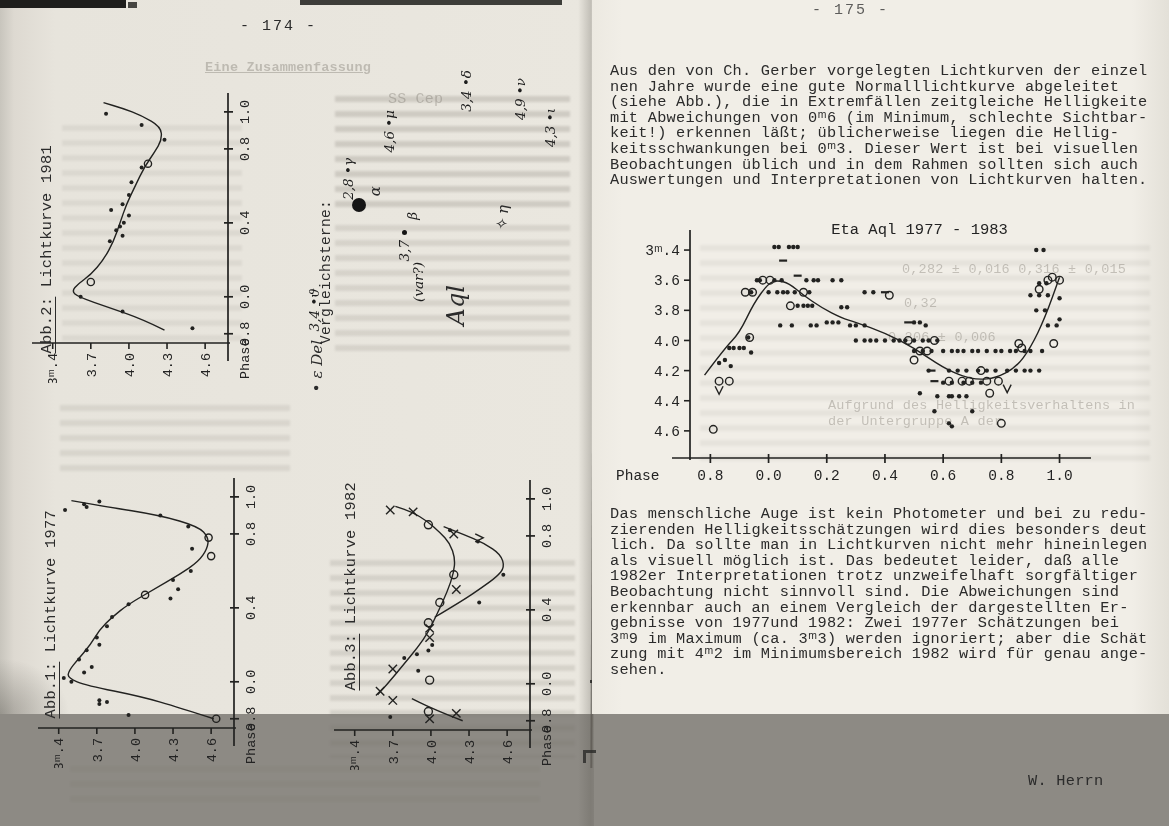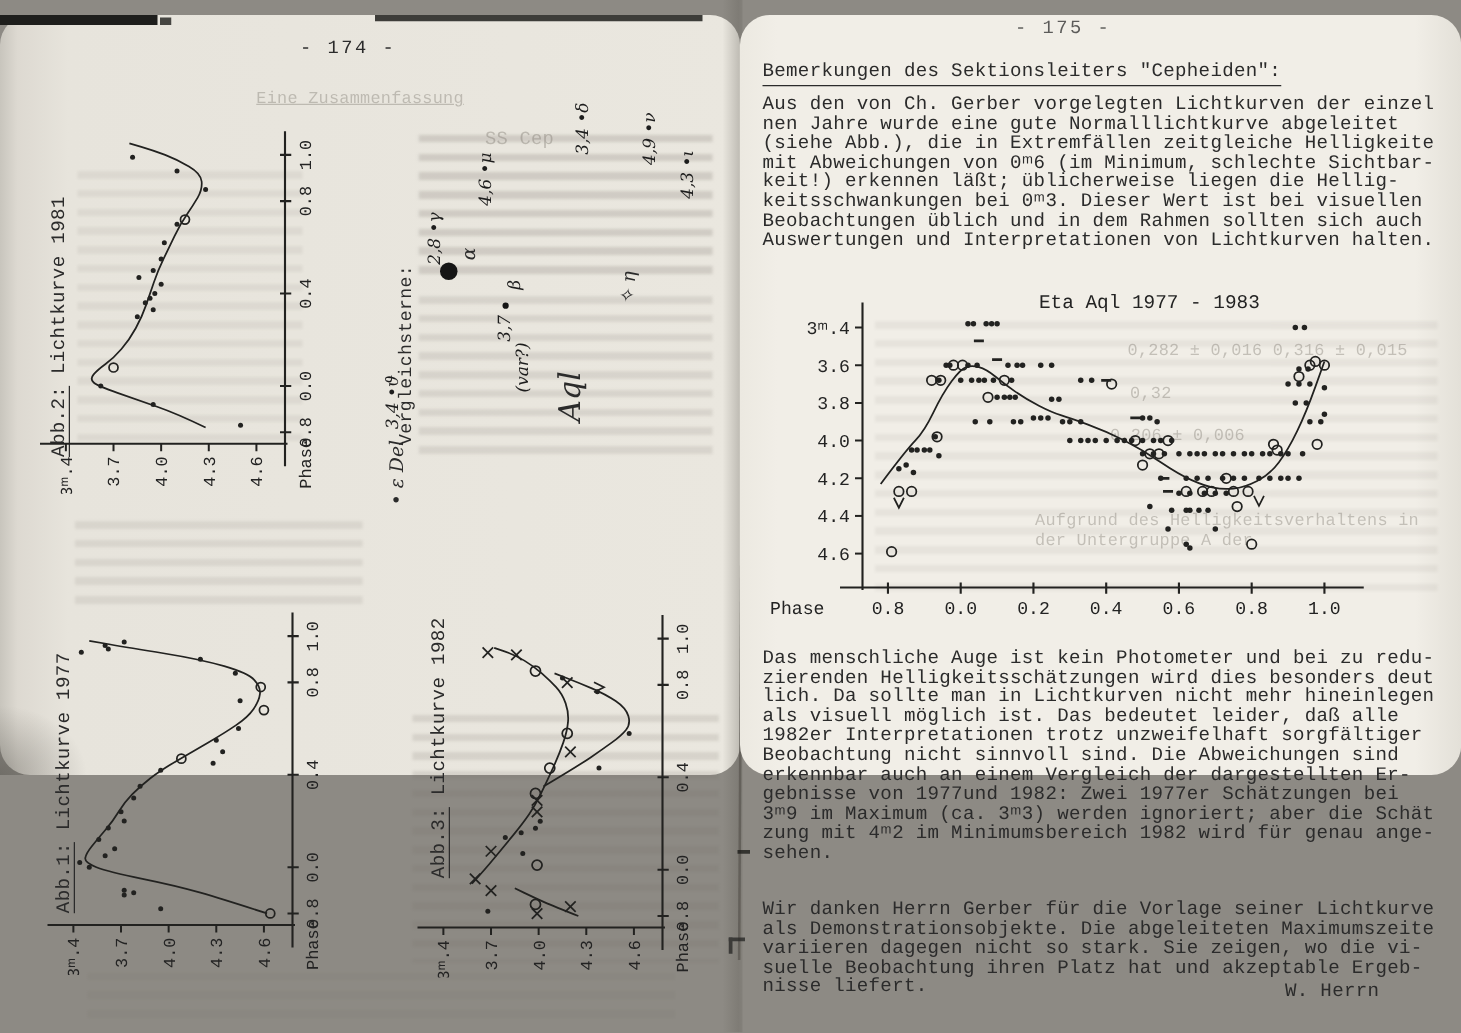--- a/index.html
+++ b/index.html
@@ -1,18 +1,18 @@
 <!DOCTYPE html>
 <html><head>
 <meta charset="utf-8">
 <style>
   html,body{margin:0;padding:0;}
   body{width:1169px;height:826px;position:relative;background:#8d8a84;overflow:hidden;
        font-family:"Liberation Mono","DejaVu Sans Mono",monospace;color:#2b2b2b;}
-  .page{position:absolute;top:12px;height:608px;border-radius:24px;}
+  .page{position:absolute;top:0;height:714px;}
   #left-page{left:0;width:592px;background:linear-gradient(90deg,#c8c5bd 0,#ddd9d1 14px,#e7e4dc 55px,#eae7df 100%);}
   #right-page{left:592px;width:577px;background:linear-gradient(90deg,#ece9e1 0,#f1eee7 30px,#f1eee7 540px,#e3e0d8 577px);}
   .abs{position:absolute;}
   .mono15{font-size:15.3px;line-height:15.6px;letter-spacing:.25px;white-space:pre-line;}
   .heading{font-size:15.3px;letter-spacing:.25px;border-bottom:1.6px solid #2b2b2b;padding-bottom:2px;white-space:nowrap;}
   .pagenum{font-size:15px;letter-spacing:2px;}
   .vtext{writing-mode:vertical-rl;transform:rotate(180deg);white-space:nowrap;}
   .figlabel{font-size:15.3px;letter-spacing:.3px;}
   .figlabel .u{text-decoration:underline;}
   .hand{font-family:"DejaVu Serif","Liberation Serif",serif;font-style:italic;}
@@ -28,21 +28,21 @@
 
 <div id="left-page" class="page">
 
   <div class="abs smudge" style="left:0;top:0;width:126px;height:8px;"></div>
   <div class="abs smudge" style="left:128px;top:2px;width:9px;height:6px;opacity:.8;"></div>
   <div class="abs smudge" style="left:300px;top:0;width:262px;height:5px;opacity:.85;"></div>
   <div class="abs" style="left:0;bottom:0;width:70px;height:56px;background:radial-gradient(ellipse at 0 100%,rgba(60,58,52,.35),rgba(0,0,0,0) 70%);"></div>
 
   <div class="abs pagenum" style="left:240px;top:18px;">- 174 -</div>
 
-  <div class="abs bleed" style="left:205px;top:60px;text-decoration:underline;">Eine Zusammenfassung</div>
+  <div class="abs bleed" style="left:205px;top:60px;text-decoration:underline;font-weight:bold;">Eine Zusammenfassung</div>
   <div class="abs bleed" style="left:388px;top:79px;font-size:15px;margin-top:12px;">SS Cep</div>
   <div class="abs stripes" style="left:335px;top:96px;width:235px;height:120px;"></div>
   <div class="abs stripes" style="left:335px;top:225px;width:235px;height:135px;opacity:.7;"></div>
   <div class="abs stripes" style="left:62px;top:125px;width:180px;height:220px;opacity:.45;"></div>
   <div class="abs stripes" style="left:60px;top:405px;width:230px;height:72px;opacity:.6;"></div>
   <div class="abs stripes" style="left:330px;top:560px;width:245px;height:198px;opacity:.75;"></div>
   <div class="abs stripes" style="left:70px;top:766px;width:470px;height:38px;opacity:.55;"></div>
 
   <div class="abs vtext figlabel" style="left:38px;top:145px;">
     <span class="u">Abb.2:</span><span> Lichtkurve 1981</span>
@@ -279,21 +279,20 @@
 <div class="abs smudge" style="left:596px;top:86px;width:8px;height:3px;"></div>
 <div class="abs smudge" style="left:597px;top:104px;width:8px;height:3px;"></div>
 <div class="abs smudge" style="left:597px;top:122px;width:8px;height:3px;"></div>
 <div class="abs smudge" style="left:590px;top:680px;width:10px;height:3px;opacity:.8;"></div>
 <div class="abs" style="left:583px;top:750px;width:10px;height:10px;border-left:3px solid #2a2a28;border-top:3px solid #2a2a28;opacity:.8;"></div>
 
 <div id="right-page" class="page">
 
   <div class="abs" style="left:220px;top:2px;opacity:.75;font-size:15px;letter-spacing:2px;">- 175 -</div>
 
-  <div class="abs heading" style="left:18px;top:36px;">Bemerkungen des Sektionsleiters "Cepheiden":</div>
 
   <div class="abs mono15" style="left:18px;top:64px;width:552px;">Aus den von Ch. Gerber vorgelegten Lichtkurven der einzel
 nen Jahre wurde eine gute Normalllichtkurve abgeleitet
 (siehe Abb.), die in Extremfällen zeitgleiche Helligkeite
 mit Abweichungen von 0ᵐ6 (im Minimum, schlechte Sichtbar-
 keit!) erkennen läßt; üblicherweise liegen die Hellig-
 keitsschwankungen  bei 0ᵐ3. Dieser Wert ist bei visuellen
 Beobachtungen üblich und in dem Rahmen sollten sich auch
 Auswertungen und Interpretationen von Lichtkurven halten.</div>
 
@@ -513,19 +512,14 @@
 zierenden Helligkeitsschätzungen wird dies besonders deut
 lich. Da sollte man in Lichtkurven nicht mehr hineinlegen
 als visuell möglich ist. Das bedeutet leider, daß alle
 1982er Interpretationen trotz unzweifelhaft sorgfältiger
 Beobachtung nicht sinnvoll sind. Die Abweichungen sind
 erkennbar auch an einem Vergleich der dargestellten Er-
 gebnisse von 1977und 1982: Zwei 1977er Schätzungen bei
 3ᵐ9 im Maximum (ca. 3ᵐ3) werden ignoriert; aber die Schät
 zung mit 4ᵐ2 im Minimumsbereich 1982 wird für genau ange-
 sehen.</div>
-  <div class="abs mono15" style="left:18px;top:708px;width:552px;">Wir danken Herrn Gerber für die Vorlage seiner Lichtkurve
-als Demonstrationsobjekte. Die abgeleiteten Maximumszeite
-variieren dagegen nicht so stark. Sie zeigen, wo die vi-
-suelle Beobachtung ihren Platz hat und akzeptable Ergeb-
-nisse liefert.</div>
   <div class="abs" style="left:436px;top:772px;font-size:15.3px;letter-spacing:.25px;">W. Herrn</div>
 </div>
 
 </body></html>

